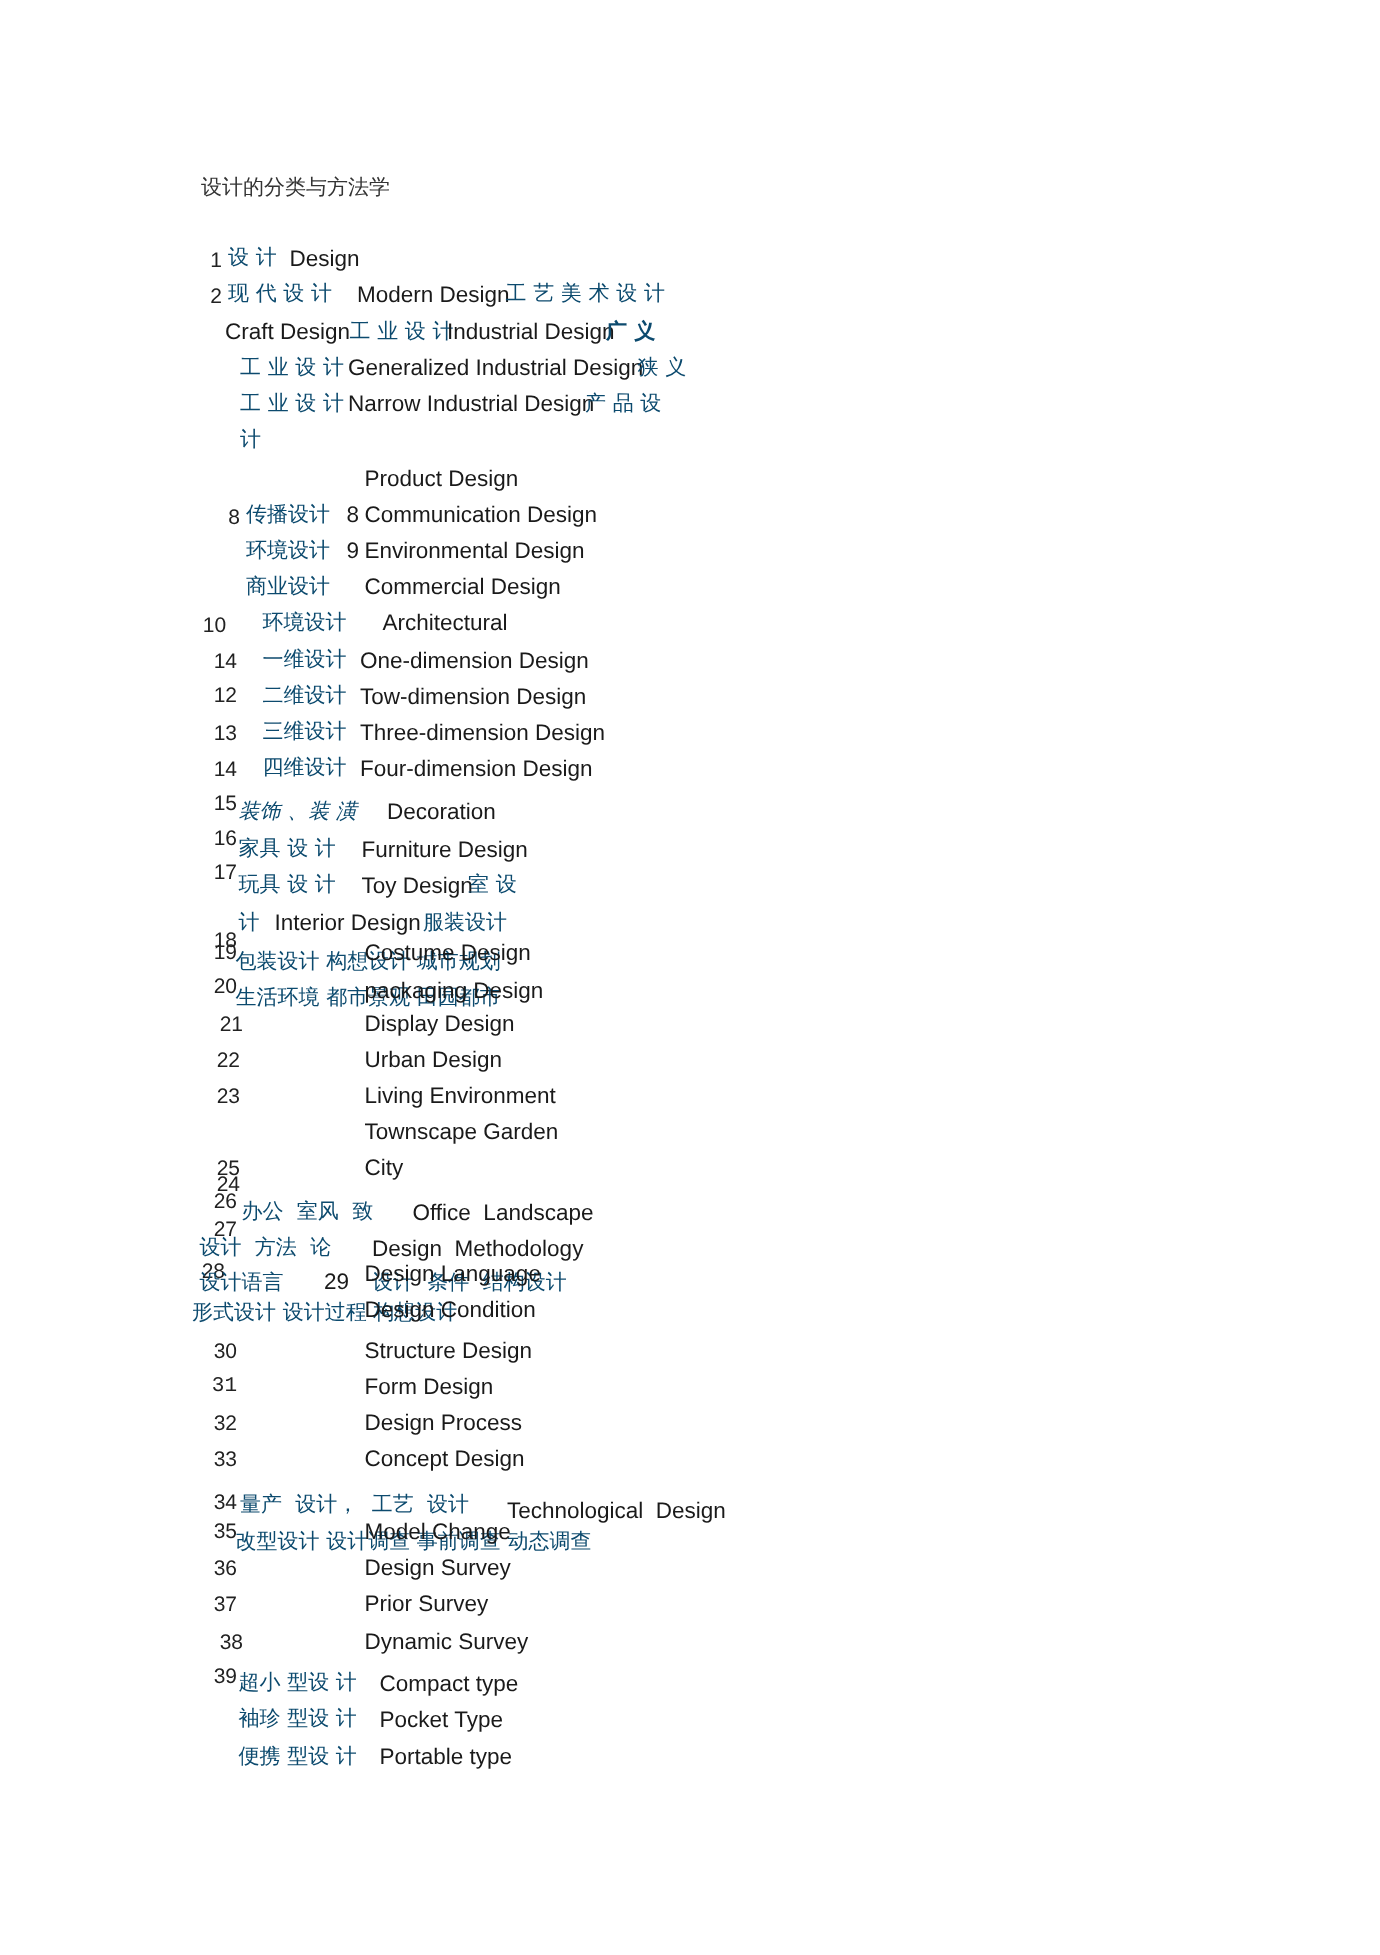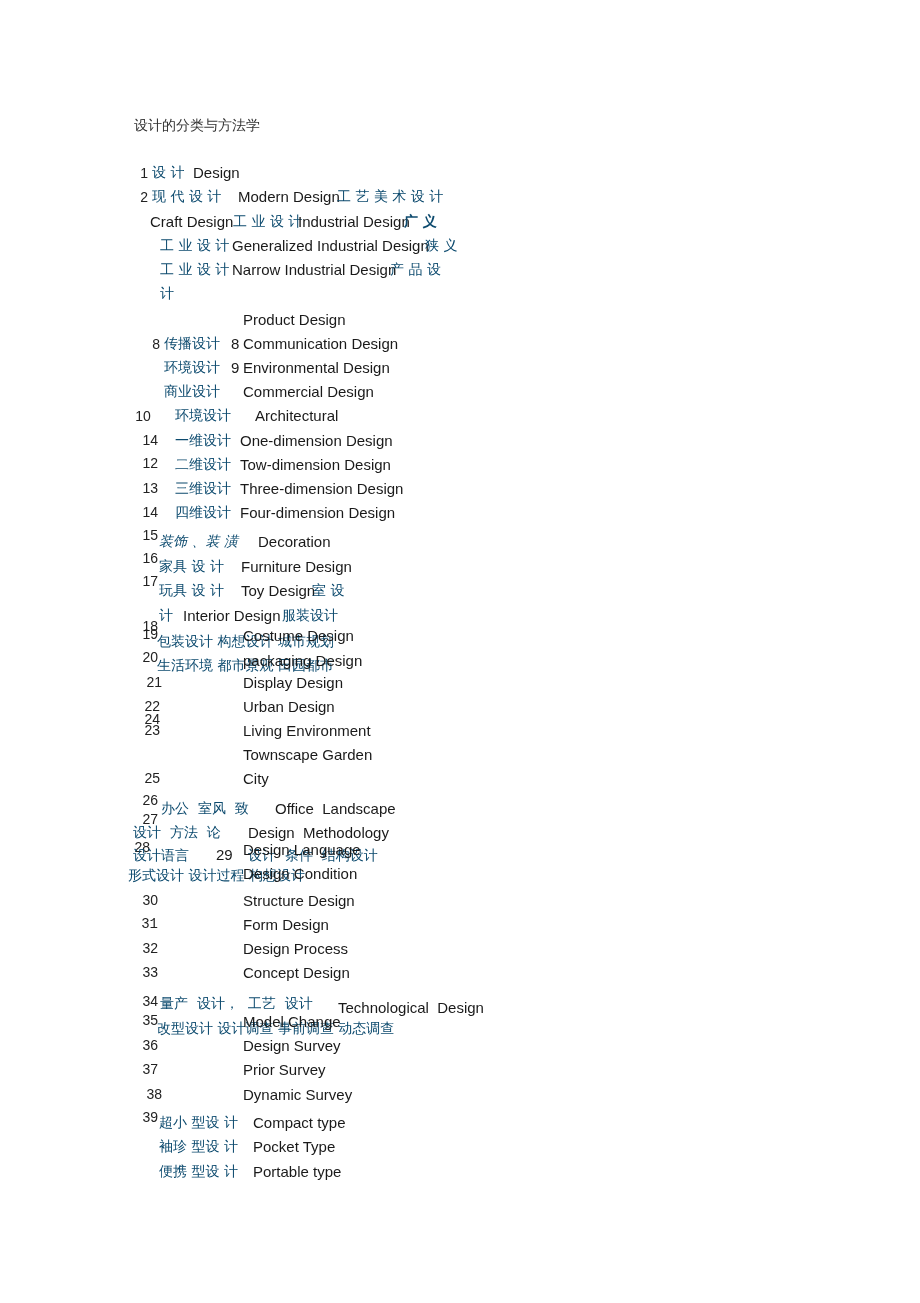--- a/index.html
+++ b/index.html
@@ -145,21 +145,21 @@
 
   <div class="frag num" style="left:140px; top:675px;">21</div>
   <div class="frag en" style="left:243px; top:675px;">Display Design</div>
 
   <div class="frag num" style="left:138px; top:699px;">22</div>
   <div class="frag en" style="left:243px; top:699px;">Urban Design</div>
 
   <div class="frag num" style="left:138px; top:723px;">23</div>
   <div class="frag en" style="left:243px; top:723px;">Living Environment</div>
 
-  <div class="frag num" style="left:138px; top:712px;">24</div>
+  <div class="frag num" style="left:138px; top:782px;">24</div>
   <div class="frag en" style="left:243px; top:747px;">Townscape Garden</div>
 
   <div class="frag num" style="left:138px; top:771px;">25</div>
   <div class="frag en" style="left:243px; top:771px;">City</div>
 
   <div class="frag num" style="left:136px; top:793px;">26</div>
   <div class="frag cn" style="left:161px; top:801px;">办公  室风  致</div>
   <div class="frag en" style="left:275px; top:801px;">Office  Landscape</div>
 
   <div class="frag num" style="left:136px; top:812px;">27</div>

